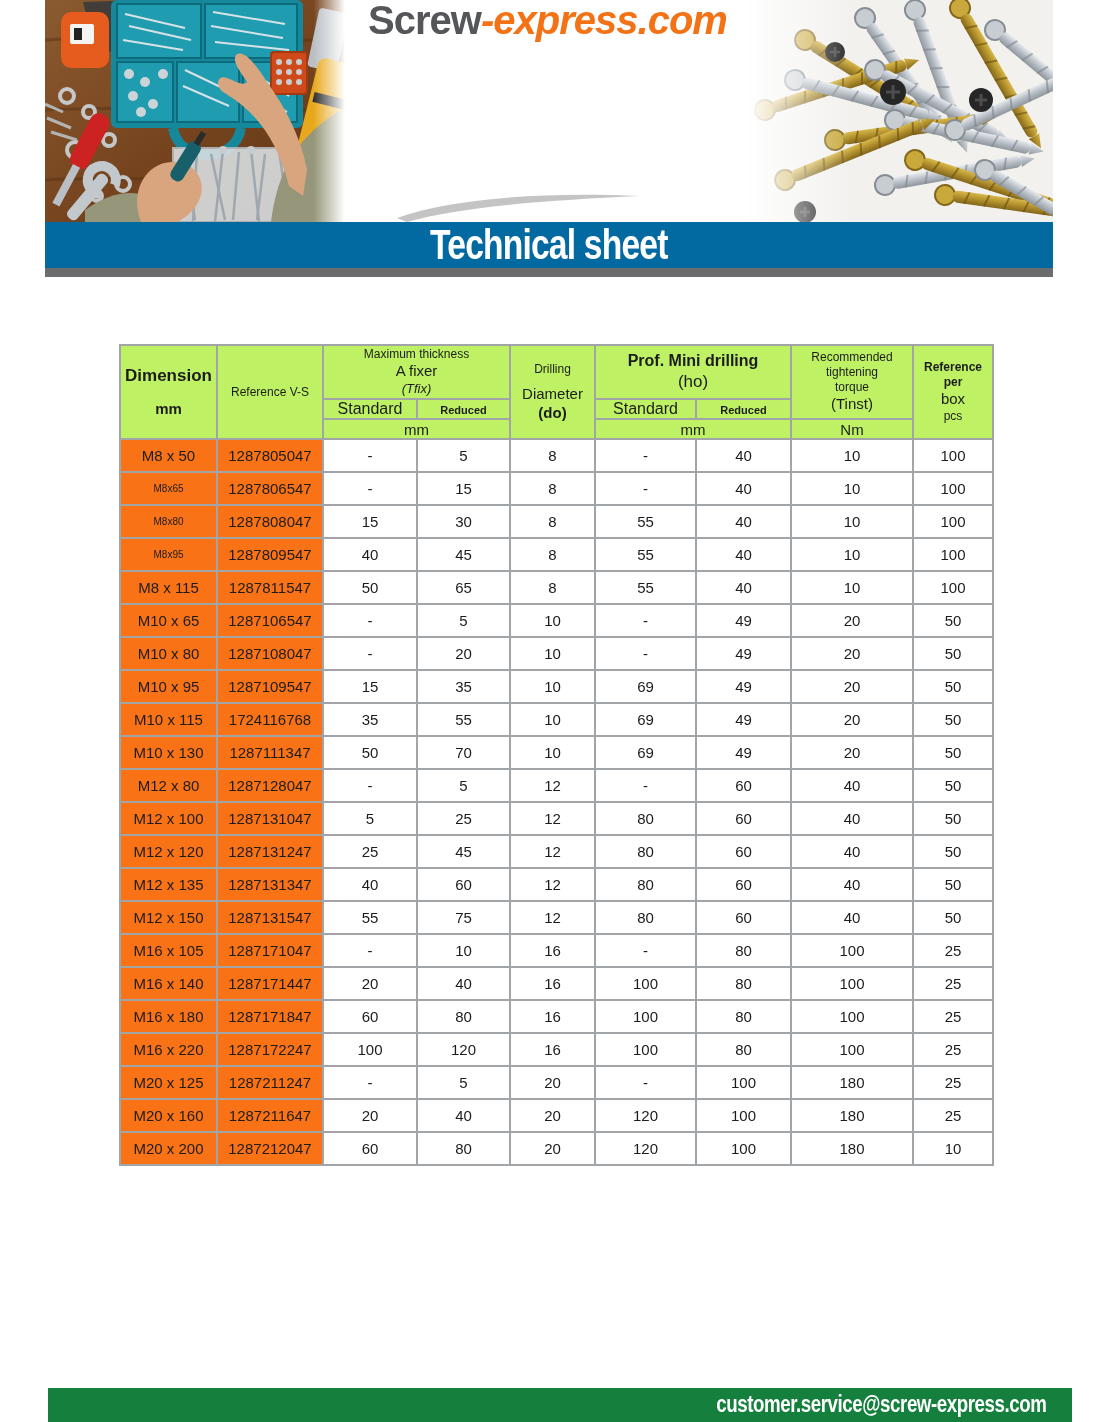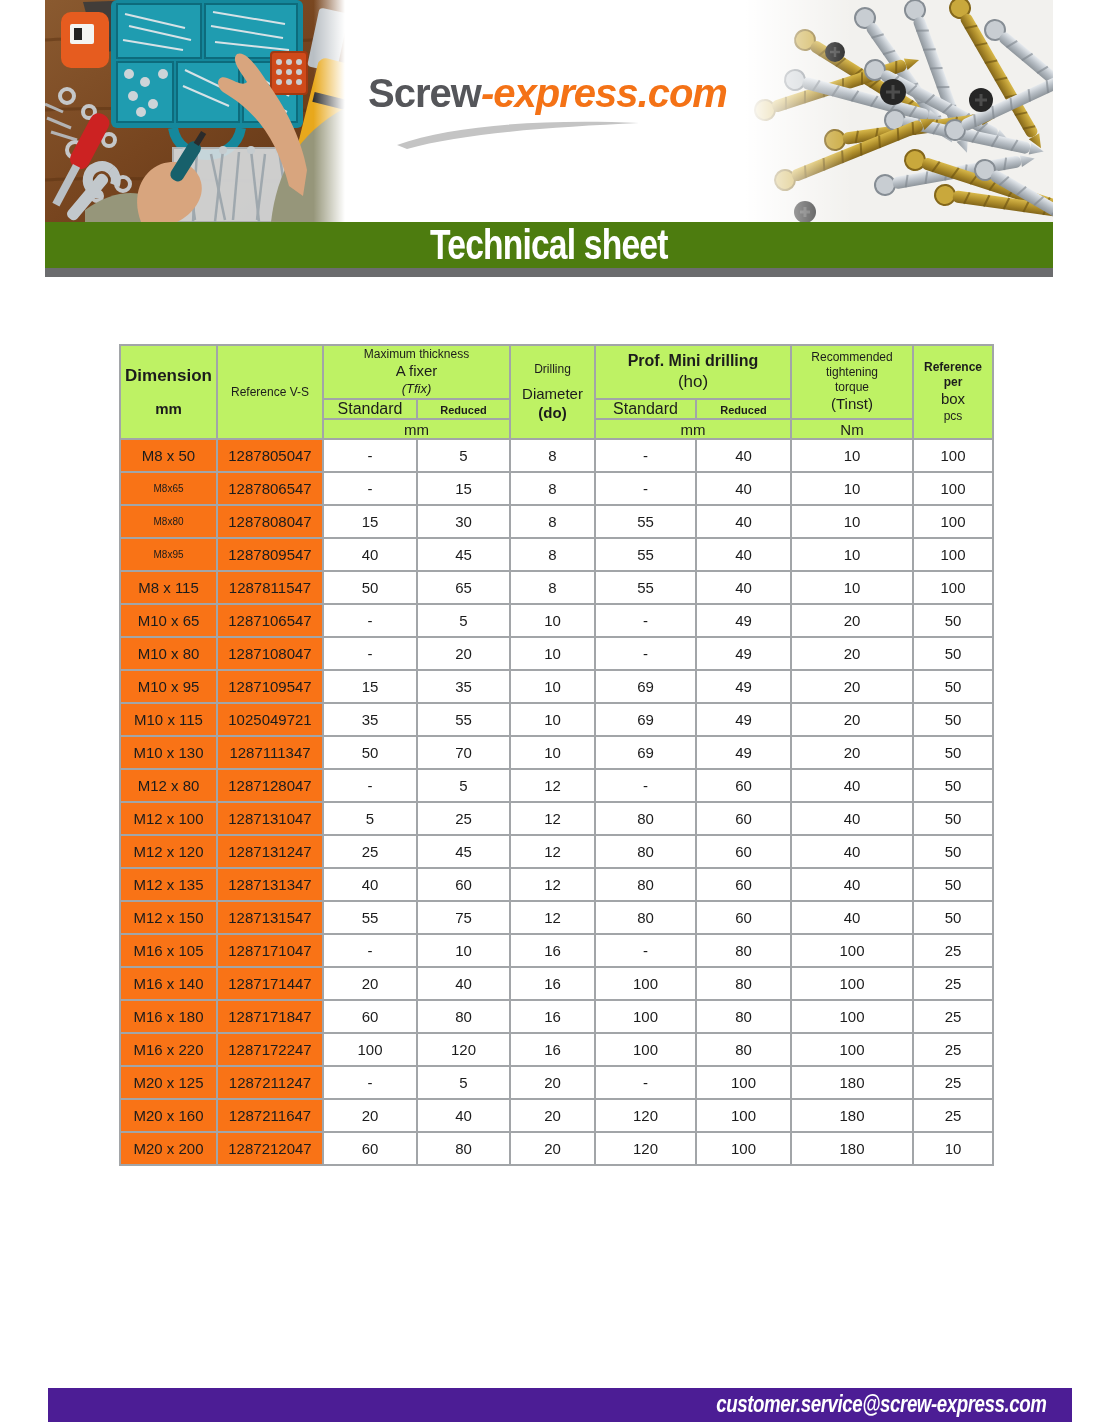--- a/index.html
+++ b/index.html
@@ -4,28 +4,28 @@
 <style>
   * { margin:0; padding:0; box-sizing:border-box; }
   body { background:#e9e9e9; font-family:"Liberation Sans", sans-serif; }
   .page { position:relative; width:1100px; height:1422px; background:#ffffff; margin:0 auto; overflow:hidden; }
 
   
   .photo { position:absolute; top:0; height:222px; }
   .photo-left  { left:45px;  width:300px; }
   .photo-right { left:745px; width:308px; }
   .logo-block { position:absolute; left:350px; top:0; width:395px; height:222px;
-                display:flex; flex-direction:column; align-items:center; justify-content:center; }
+                display:flex; flex-direction:column; align-items:center; justify-content:space-between; }
   .logo-text { font-size:40px; font-weight:bold; letter-spacing:-1px; white-space:nowrap; line-height:1; }
   .logo-part1 { color:#55565a; }
   .logo-part2 { color:#f47216; font-style:italic; }
   .logo-swoosh { margin-top:6px; margin-right:60px; }
 
   .banner { position:absolute; left:45px; top:222px; width:1008px; height:46px;
-            background:#4d7c0f; display:flex; align-items:center; justify-content:center; }
+            background:#0369a1; display:flex; align-items:center; justify-content:center; }
   .banner-title { color:#ffffff; font-weight:bold; font-size:41px; line-height:1;
                   display:inline-block; transform:scale(0.82,1.02); letter-spacing:-1px; }
   .banner-underline { position:absolute; left:45px; top:268px; width:1008px; height:9px; background:#6b6c6e; }
 
   
   .sheet-table { position:absolute; left:119px; top:344px; border-collapse:collapse; table-layout:fixed; }
   .sheet-table th, .sheet-table td { border:2px solid #a2a5a8; text-align:center; vertical-align:middle;
                                      color:#1c1c1c; overflow:hidden; }
   .sheet-table th { background:#bef264; font-weight:normal; }
   .sheet-table td { background:#ffffff; font-size:15px; height:33px; }
@@ -41,22 +41,22 @@
   .t-m   { font-size:15px; }
   .t-mb  { font-size:15px; font-weight:bold; }
   .t-lb  { font-size:17px; font-weight:bold; }
   .t-it  { font-size:13px; font-style:italic; }
   .gap8  { margin-top:8px; } .gap14 { margin-top:14px; }
   .std-label { font-size:16px; }
   .red-label { font-size:11px; font-weight:bold; }
 
   
   .note { position:absolute; left:115px; top:1318px; font-size:16px; color:#2a2a2a; }
-  .footer-bar { position:absolute; left:48px; top:1388px; width:1024px; height:34px; background:#4c1d95;
-                display:flex; align-items:center; justify-content:flex-end; padding-right:26px;font-style:italic; }
+  .footer-bar { position:absolute; left:48px; top:1388px; width:1024px; height:34px; background:#15803d;
+                display:flex; align-items:center; justify-content:flex-end; padding-right:26px; }
   .footer-email { color:#ffffff; font-weight:bold; font-size:22px; display:inline-block;
                   transform:scale(0.85,1.05); transform-origin:right center; letter-spacing:-0.5px; }
 </style>
 </head>
 <body>
 
 <div class="page">
 
   <svg class="photo photo-left" viewBox="0 0 300 222" aria-hidden="true">
     <defs>
@@ -443,21 +443,21 @@
           <td>15</td>
           <td>35</td>
           <td>10</td>
           <td>69</td>
           <td>49</td>
           <td>20</td>
           <td>50</td>
         </tr>
         <tr>
           <td class="orange-cell">M10 x 115</td>
-          <td class="orange-cell">1025049721</td>
+          <td class="orange-cell">1724116768</td>
           <td>35</td>
           <td>55</td>
           <td>10</td>
           <td>69</td>
           <td>49</td>
           <td>20</td>
           <td>50</td>
         </tr>
         <tr>
           <td class="orange-cell">M10 x 130</td>

